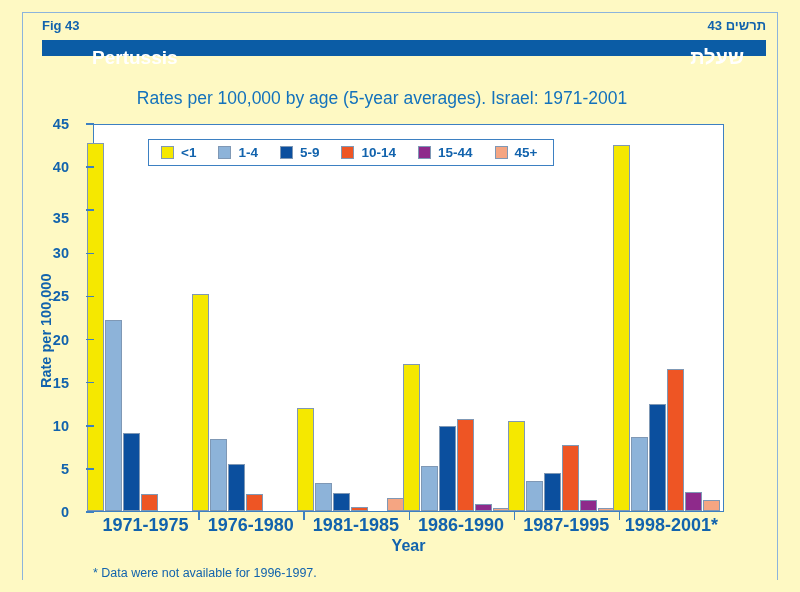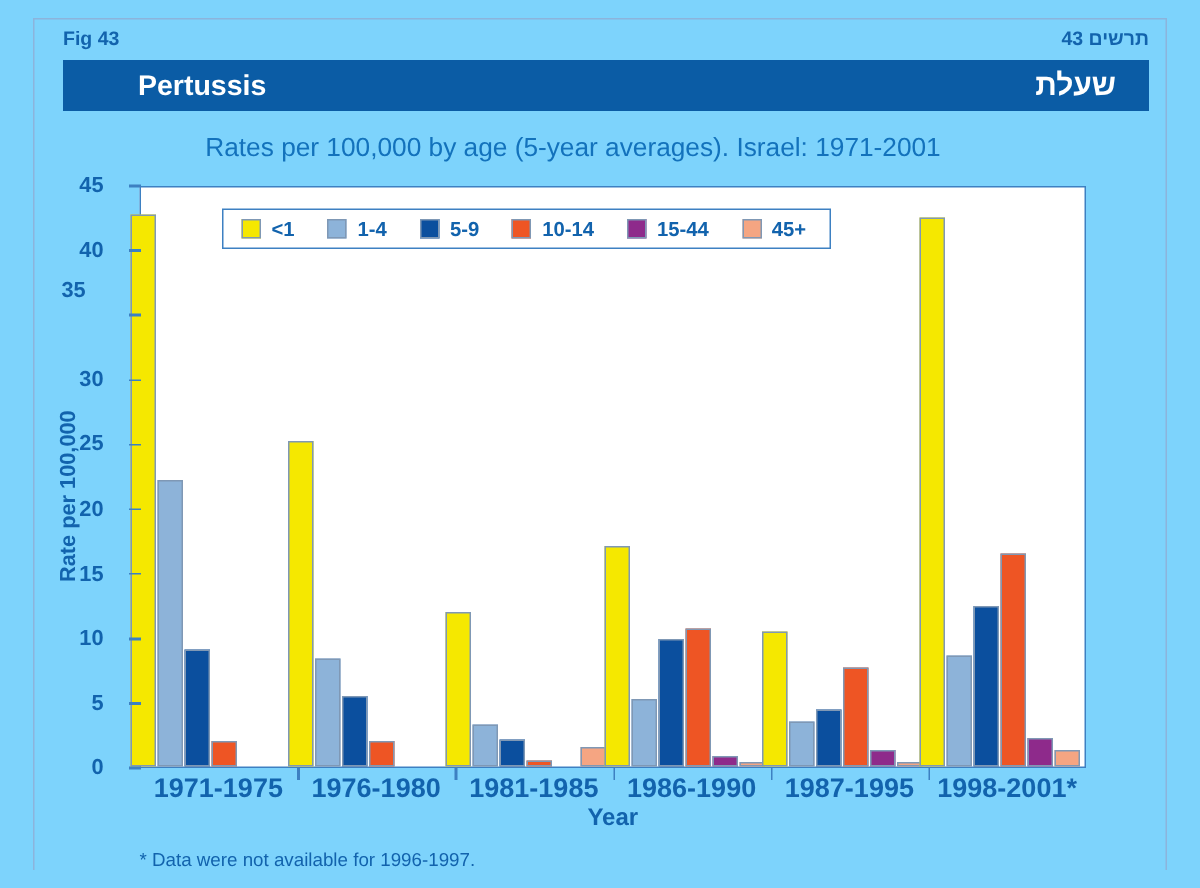--- a/index.html
+++ b/index.html
@@ -11,21 +11,21 @@
     height: 592px;
     background: #ffffff;
     font-family: "Liberation Sans", sans-serif;
     overflow: hidden;
   }
 
   #page {
     position: relative;
     width: 800px;
     height: 592px;
-    background: #7dd3fc;
+    background: #fef9c3;
   }
 
   
   .outer-frame {
     position: absolute;
     left: 22px;
     top: 12px;
     width: 756px;
     height: 568px;
     border: 1px solid #8cb4dc;
@@ -60,21 +60,21 @@
     font-size: 13px;
     font-weight: bold;
     color: #1263ad;
     direction: rtl;
   }
   .title-bar {
     position: absolute;
     left: 42px;
     top: 40px;
     width: 724px;
-    height: 34px;
+    height: 16px;
     background: #0b5ca5;
     color: #ffffff;
     box-sizing: border-box;
   }
   .title-bar .t-en {
     position: absolute;
     left: 50px;
     top: 7px;
     font-size: 19px;
     font-weight: bold;
@@ -283,21 +283,21 @@
       <div class="ytick" style="top: 425.778px;">10</div>
       <div class="ytick-mark" style="top: 425.028px;"></div>
       <div class="ytick" style="top: 382.667px;">15</div>
       <div class="ytick-mark" style="top: 381.917px;"></div>
       <div class="ytick" style="top: 339.556px;">20</div>
       <div class="ytick-mark" style="top: 338.806px;"></div>
       <div class="ytick" style="top: 296.444px;">25</div>
       <div class="ytick-mark" style="top: 295.694px;"></div>
       <div class="ytick" style="top: 253.333px;">30</div>
       <div class="ytick-mark" style="top: 252.583px;"></div>
-      <div class="ytick" style="top: 194px; text-align: center;">35</div>
+      <div class="ytick" style="top: 218px;">35</div>
       <div class="ytick-mark" style="top: 209.472px;"></div>
       <div class="ytick" style="top: 167.111px;">40</div>
       <div class="ytick-mark" style="top: 166.361px;"></div>
       <div class="ytick" style="top: 124px;">45</div>
       <div class="ytick-mark" style="top: 123.25px;"></div>
       <div class="xtick-label" style="left: 145.583px;">1971-1975</div>
       <div class="xtick-mark" style="left: 198.167px;"></div>
       <div class="xtick-label" style="left: 250.75px;">1976-1980</div>
       <div class="xtick-mark" style="left: 303.333px;"></div>
       <div class="xtick-label" style="left: 355.917px;">1981-1985</div>

